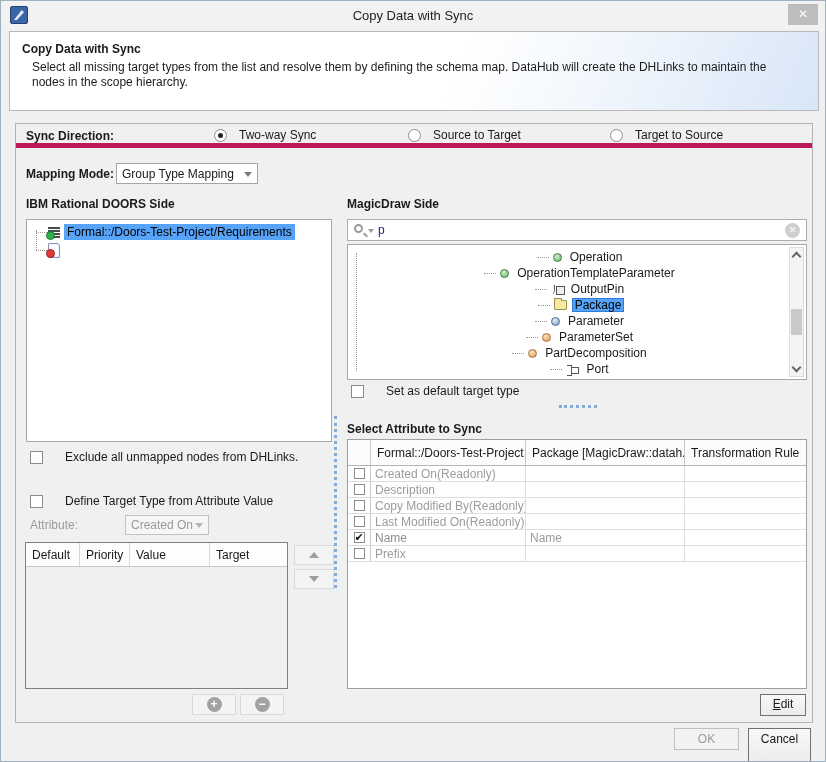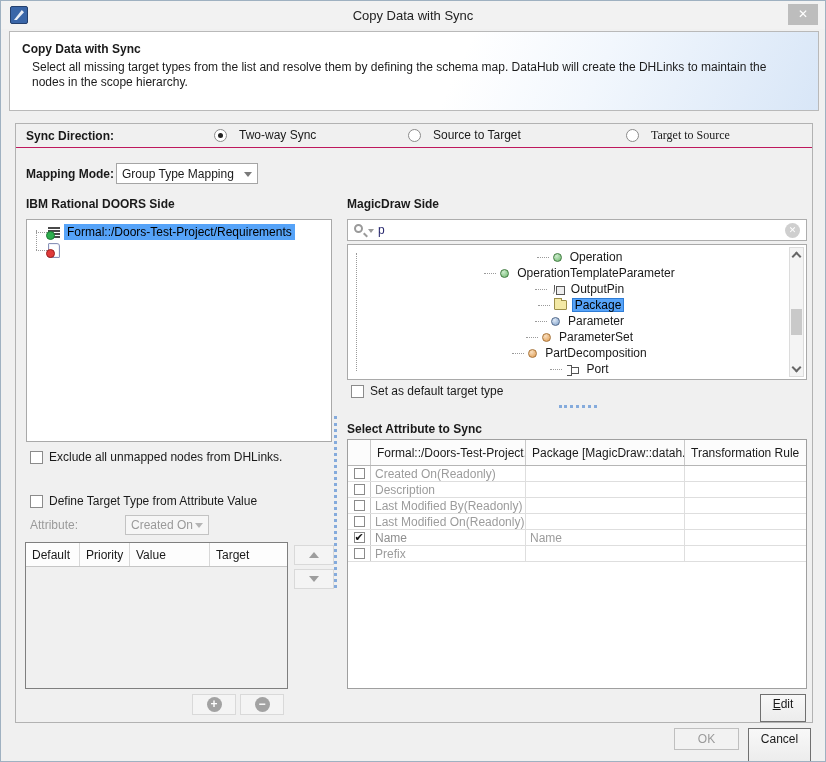--- a/index.html
+++ b/index.html
@@ -14,24 +14,24 @@
   .win-title { position:absolute; left:0; top:7px; width:100%; text-align:center; font-size:13px; color:#222; }
   .close-btn { position:absolute; right:7px; top:3px; width:30px; height:21px; background:#bdbdbd; color:#fff; font-size:12px; text-align:center; line-height:21px; cursor:pointer; }
 
   
   .header-panel { position:absolute; left:8px; top:30px; width:810px; height:80px; background:linear-gradient(115deg,#ffffff 55%,#f2f7fd 72%,#d8e6f7 100%); border:1px solid #b9b9b9; }
   .header-title { position:absolute; left:12px; top:10px; font-weight:bold; }
   .header-desc { position:absolute; left:22px; top:28px; width:740px; line-height:15px; color:#1c1c1c; }
 
   
   .main-panel { position:absolute; left:14px; top:122px; width:798px; height:600px; background:#f0f0f0; border:1px solid #b2b2b2; }
-  .sync-row { position:absolute; left:0; top:0; width:100%; height:24px; border-bottom:1px solid #be185d; }
+  .sync-row { position:absolute; left:0; top:0; width:100%; height:24px; border-bottom:5px solid #be185d; }
   .sync-label { position:absolute; left:10px; top:5px; font-weight:bold; }
   .radio-opt { position:absolute; top:4px; display:flex; align-items:center; gap:12px; cursor:default; }
-  .radio-opt.p0 { left:198px; } .radio-opt.p1 { left:392px; } .radio-opt.p2 { left:610px;font-family:Liberation Serif, serif; }
+  .radio-opt.p0 { left:198px; } .radio-opt.p1 { left:392px; } .radio-opt.p2 { left:594px; }
   .radio { width:13px; height:13px; border:1px solid #8b8b8b; border-radius:50%; background:#fff; position:relative; }
   .radio.on::after { content:""; position:absolute; left:3px; top:3px; width:5px; height:5px; border-radius:50%; background:#222; }
 
   .mapping-label { position:absolute; left:10px; top:43px; font-weight:bold; }
   .combo { position:absolute; background:#fff; border:1px solid #a5a5a5; display:flex; align-items:center; padding-left:5px; }
   .combo .chev { position:absolute; right:5px; top:50%; margin-top:-2px; width:0; height:0; border-left:4px solid transparent; border-right:4px solid transparent; border-top:5px solid #7a7a7a; }
   .combo.mapping { left:100px; top:39px; width:142px; height:21px; }
   .combo.disabled { background:#f6f6f6; color:#9a9a9a; border-color:#c3c3c3; }
   .combo.disabled .chev { border-top-color:#b5b5b5; }
   .combo.attr { left:81px; top:391px; width:84px; height:20px;margin-left:28px; }
@@ -46,21 +46,21 @@
   .tree-item .lbl { padding:1px 3px; white-space:nowrap; }
   .tree-item .lbl.sel { color:#000; }
   .ic-formal { width:14px; height:13px; position:relative; flex:none; margin-right:3px; }
   .ic-formal::before { content:""; position:absolute; left:1px; top:1px; width:12px; height:11px; background:repeating-linear-gradient(#4a4a4a 0 2px, transparent 2px 3px); }
   .ic-formal::after { content:""; position:absolute; left:-1px; bottom:-1px; width:7px; height:7px; border-radius:50%; background:#2eae4e; border:1px solid #1c7a34; }
   .ic-object { width:13px; height:14px; position:relative; flex:none; margin-right:3px; }
   .ic-object::before { content:""; position:absolute; left:1px; top:0; width:10px; height:13px; background:#fff; border:1px solid #8a93b8; border-radius:1px 3px 1px 1px; box-shadow:inset 0 0 0 1px #eef1fa; }
   .ic-object::after { content:""; position:absolute; left:-1px; bottom:-1px; width:7px; height:7px; border-radius:50%; background:#e03a3a; border:1px solid #9c1f1f; }
 
   
-  .check-row { position:absolute; display:flex; align-items:center; gap:6px; }
+  .check-row { position:absolute; display:flex; align-items:center; gap:22px; }
   .cb { width:13px; height:13px; background:#fff; border:1px solid #8b8b8b; flex:none; position:relative; }
   .cb.small { width:11px; height:11px; }
   .cb .mark { position:absolute; left:0; top:-2px; font-size:11px; color:#111; line-height:13px; }
 
   
   .value-table { position:absolute; left:9px; top:418px; width:263px; height:147px; background:#f0f0f0; border:1px solid #7f7f7f; }
   .vt-header { display:flex; height:24px; background:#fdfdfd; border-bottom:1px solid #c6c6c6; }
   .vt-header .hc { display:flex; align-items:center; padding-left:6px; border-right:1px solid #d8d8d8; height:100%; }
   .vt-header .hc:nth-child(1){ width:54px; } .vt-header .hc:nth-child(2){ width:50px; }
   .vt-header .hc:nth-child(3){ width:80px; } .vt-header .hc:nth-child(4){ flex:1; border-right:none; }
@@ -117,21 +117,21 @@
   .at-row { display:flex; height:16px; border-bottom:1px solid #dedede; }
   .at-row .c { border-right:1px solid #dedede; height:100%; display:flex; align-items:center; overflow:hidden; white-space:nowrap; }
   .at-row .c0 { width:23px; justify-content:center; border-right:1px solid #c9c9c9; }
   .at-row .c1 { width:155px; padding-left:4px; color:#9c9c9c; }
   .at-row .c2 { width:159px; padding-left:4px; color:#9c9c9c; }
   .at-row .c3 { flex:1; border-right:none; }
   .at-row .c1.checked { color:#8f8f8f; }
 
   
   .btn { position:absolute; background:linear-gradient(#f8f8f8,#ececec); border:1px solid #707070; text-align:center; cursor:pointer; }
-  .btn.edit { left:744px; top:570px; width:46px; height:28px; line-height:19px; }
+  .btn.edit { left:744px; top:570px; width:46px; height:22px; line-height:19px; }
   .btn.ok { left:673px; top:727px; width:65px; height:22px; line-height:20px; border-color:#bfbfbf; color:#9b9b9b; background:#f2f2f2; cursor:default; }
   .btn.cancel { left:747px; top:727px; width:63px; height:35px; line-height:20px; }
   .gray-label { color:#9a9a9a; }
 </style>
 </head>
 <body>
 
 <div class="window">
 
   <div class="titlebar">
@@ -299,21 +299,21 @@
             <div class="c c0">
               <span class="cb small"></span>
             </div>
             <div class="c c1">Description</div>
             <div class="c c2"></div>
             <div class="c c3"></div>
           </div><div class="at-row">
             <div class="c c0">
               <span class="cb small"></span>
             </div>
-            <div class="c c1">Last Modified By(Readonly)</div>
+            <div class="c c1">Copy Modified By(Readonly)</div>
             <div class="c c2"></div>
             <div class="c c3"></div>
           </div><div class="at-row">
             <div class="c c0">
               <span class="cb small"></span>
             </div>
             <div class="c c1">Last Modified On(Readonly)</div>
             <div class="c c2"></div>
             <div class="c c3"></div>
           </div><div class="at-row">

